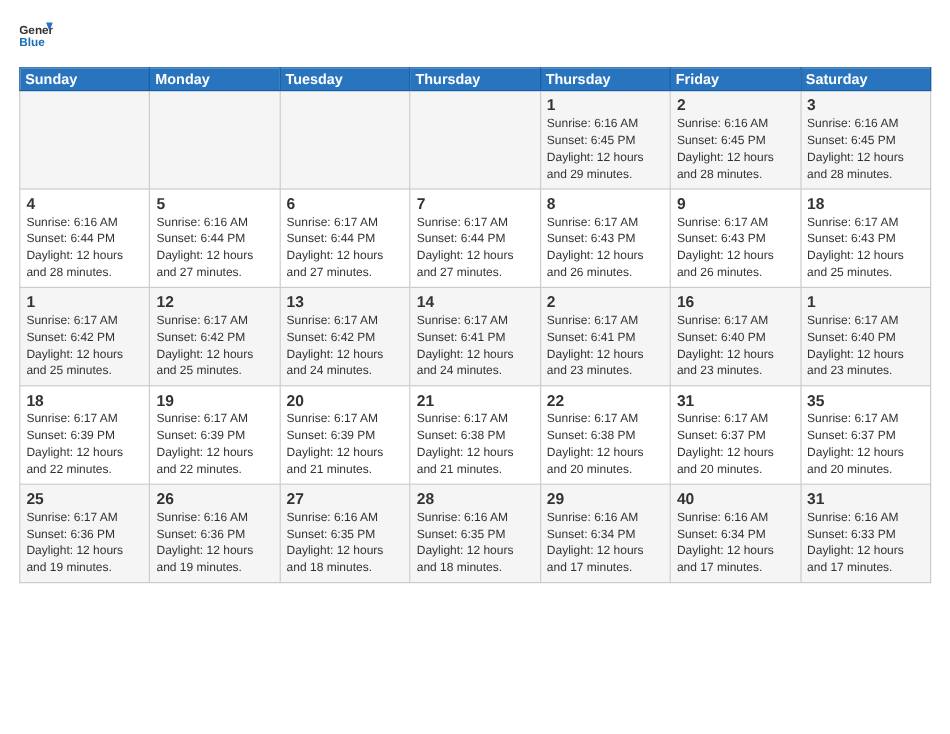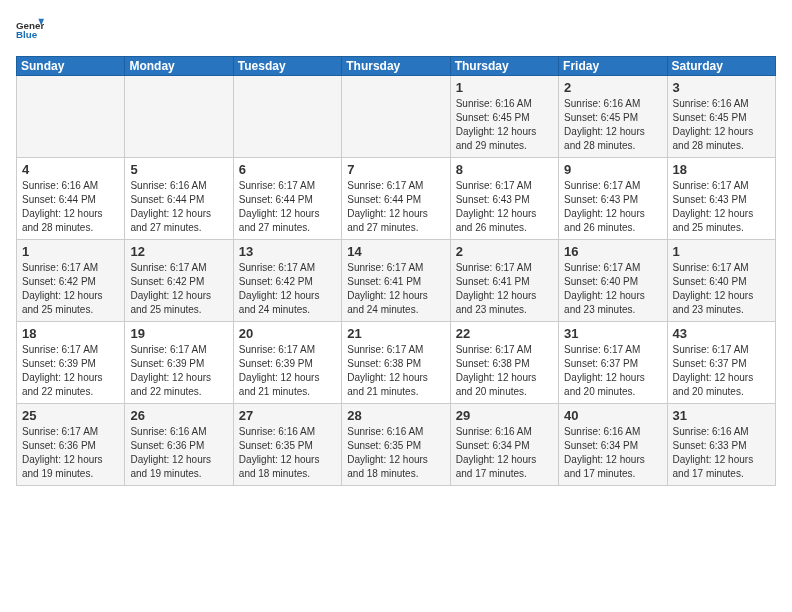--- a/index.html
+++ b/index.html
@@ -278,21 +278,21 @@
 and 20 minutes.</div>
         </td>
         <td>
           <span class="day-number">31</span>
           <div class="day-info" style="white-space: pre-line;">Sunrise: 6:17 AM
 Sunset: 6:37 PM
 Daylight: 12 hours
 and 20 minutes.</div>
         </td>
         <td>
-          <span class="day-number">43</span>
+          <span class="day-number">35</span>
           <div class="day-info" style="white-space: pre-line;">Sunrise: 6:17 AM
 Sunset: 6:37 PM
 Daylight: 12 hours
 and 20 minutes.</div>
         </td>
       </tr>
       <tr>
         <td>
           <span class="day-number">25</span>
           <div class="day-info" style="white-space: pre-line;">Sunrise: 6:17 AM

